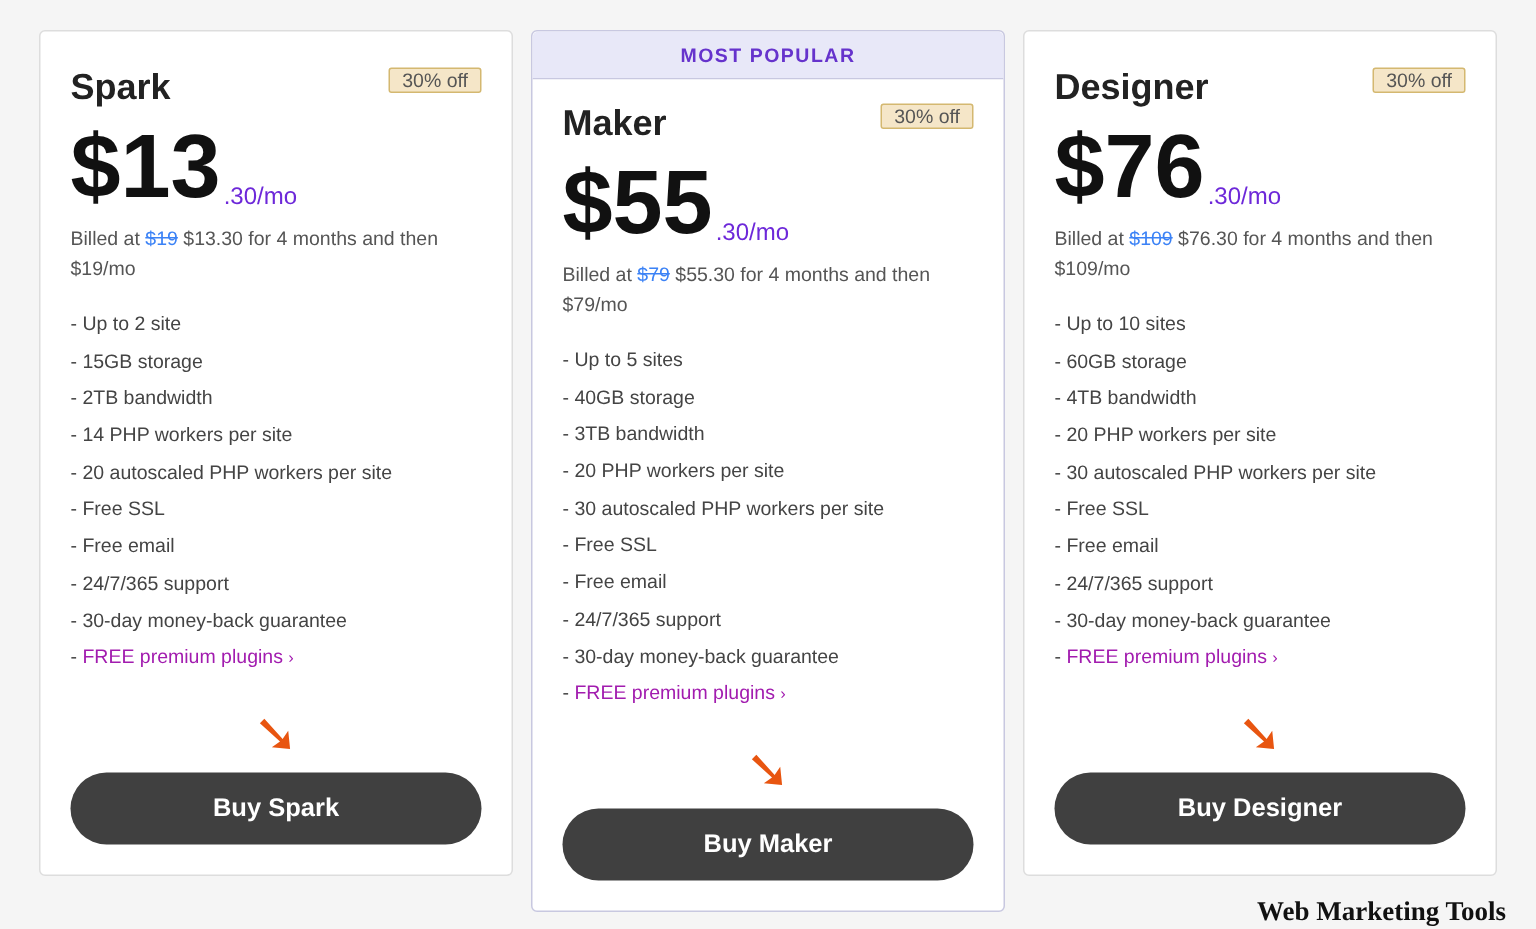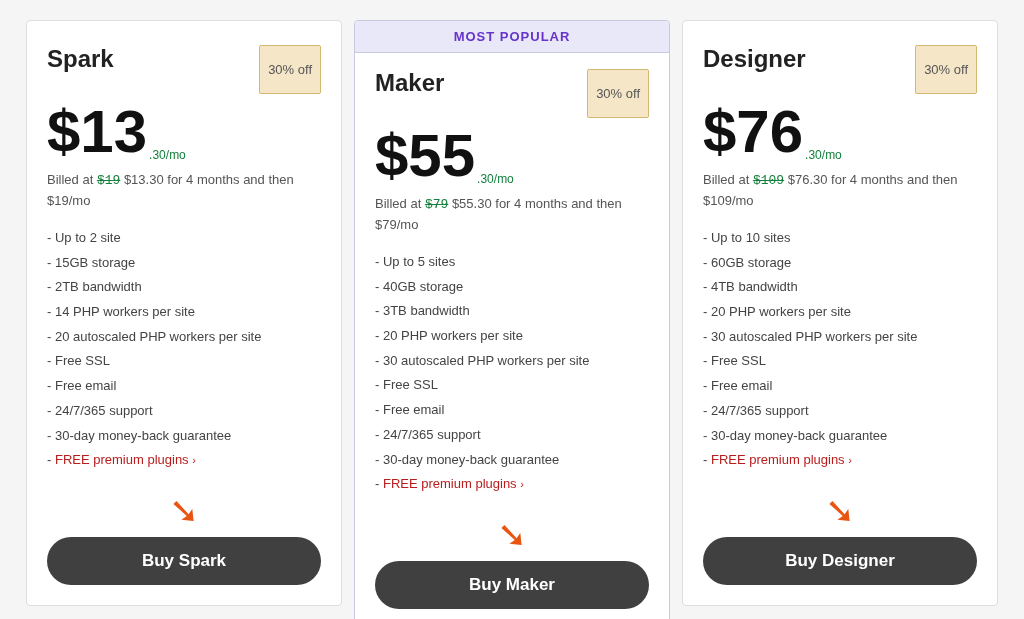--- a/index.html
+++ b/index.html
@@ -53,65 +53,64 @@
       margin-bottom: 8px;
     }
     .plan-name {
       font-size: 24px;
       font-weight: bold;
       color: #222;
     }
     .discount-badge {
       background: #f5e6c8;
       border: 1px solid #d4b870;
-      padding: 16px 8px;
+      padding: 0 8px;
       font-size: 13px;
       color: #555;
       border-radius: 2px;
       font-weight: normal;
     }
     .price-row {
       display: flex;
       align-items: flex-end;
       margin-bottom: 8px;
     }
     .price-dollar {
       font-size: 60px;
       font-weight: bold;
       color: #111;
       line-height: 1;
     }
     .price-cents {
-      font-size: 12px;
-      color: #15803d;
+      font-size: 16px;
+      color: #6d28d9;
       margin-left: 2px;
     }
     .billed-text {
       font-size: 13px;
       color: #555;
       margin-bottom: 16px;
       line-height: 1.5;
     }
     .billed-text .strikethrough {
       text-decoration: line-through;
-      color: #15803d;
-      font-family: Liberation Mono, monospace;
+      color: #3b82f6;
     }
     .features-list {
       list-style: none;
       margin-bottom: 20px;
       font-size: 13px;
       color: #444;
       line-height: 1.9;
     }
     .features-list li::before {
       content: "- ";
     }
     .free-plugins {
-      color: #b91c1c;
+      color: #a21caf;
       cursor: pointer;
     }
     .free-plugins .arrow-right {
       font-size: 11px;
     }
     .buy-button {
       display: block;
       width: 100%;
       padding: 14px;
       background: #404040;

